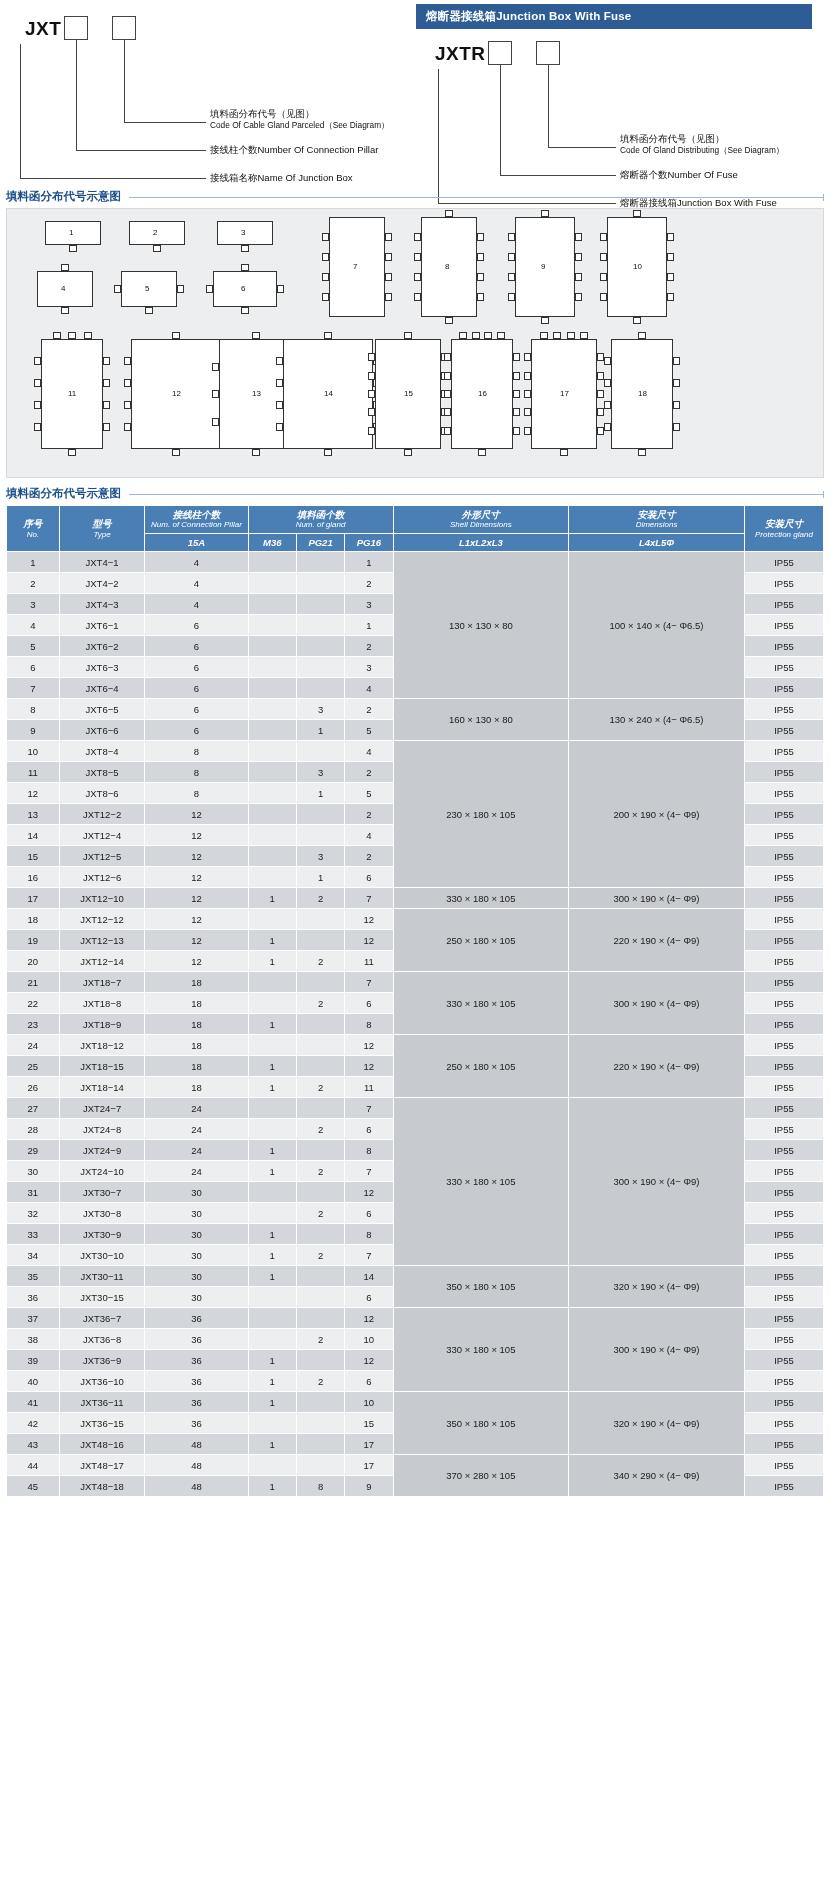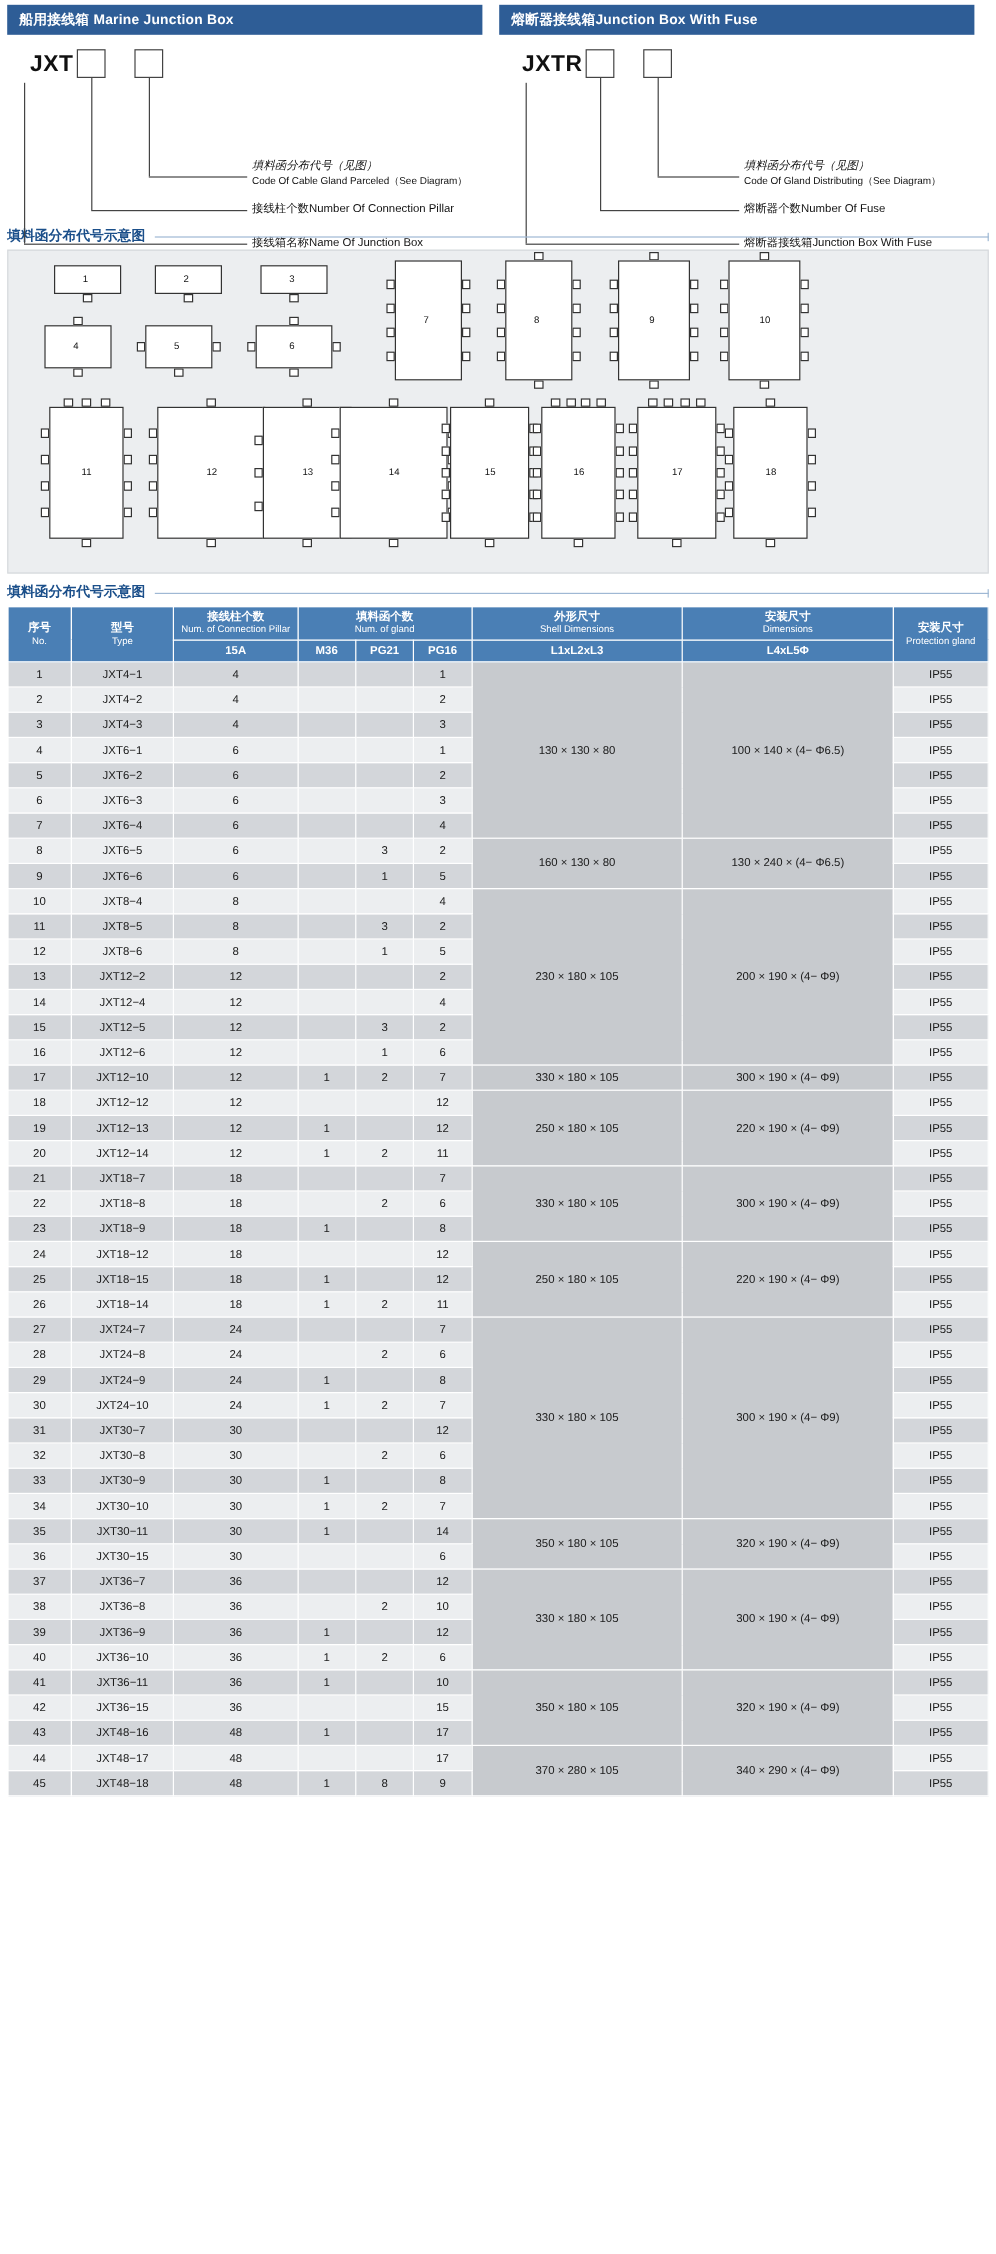--- a/index.html
+++ b/index.html
@@ -80,21 +80,21 @@
   }
   .lineV { position: absolute; width: 1px; background: #444; }
   .lineH { position: absolute; height: 1px; background: #444; }
   .leg {
     position: absolute;
     font-size: 9px;
     color: #111;
     white-space: nowrap;
     line-height: 1.25;
   }
-  .leg .cn { font-size: 9.5px; font-style: italic; }
+  .leg .cn { font-size: 9.5px; }
   .leg .en { font-size: 8.3px; }
   .leg.one { font-size: 9.5px; }
 
   
   .diag-panel {
     margin: 4px 6px 0 6px;
     background: #eceef0;
     border: 1px solid #d6d9dc;
     height: 270px;
     position: relative;
@@ -130,20 +130,21 @@
     border: 1px solid #ffffff;
     text-align: center;
     vertical-align: middle;
   }
   table.spec thead th {
     background: #4a7fb5;
     color: #fff;
     font-weight: bold;
     line-height: 1.2;
     padding: 3px 2px;
+    font-style: italic;
   }
   table.spec thead th .en {
     font-weight: normal;
     font-size: 8px;
     display: block;
   }
   table.spec tbody td {
     height: 21px;
     padding: 0 2px;
   }
@@ -154,21 +155,20 @@
 </style>
 </head>
 <body>
 
 <div class="page">
 
 
   <div class="model-wrap">
 
     <div class="model-col">
-      <div class="model-bar">船用接线箱 Marine Junction Box</div>
       <div class="model-diagram">
         <div class="model-name">JXT</div>
 
         <div class="mbox" style="left:58px; top:12px;"></div>
         <div class="mbox" style="left:106px; top:12px;"></div>
 
         <div class="lineV" style="left:118px; top:36px; height:82px;"></div>
         <div class="lineH" style="left:118px; top:118px; width:82px;"></div>
 
         <div class="lineV" style="left:70px; top:36px; height:110px;"></div>

